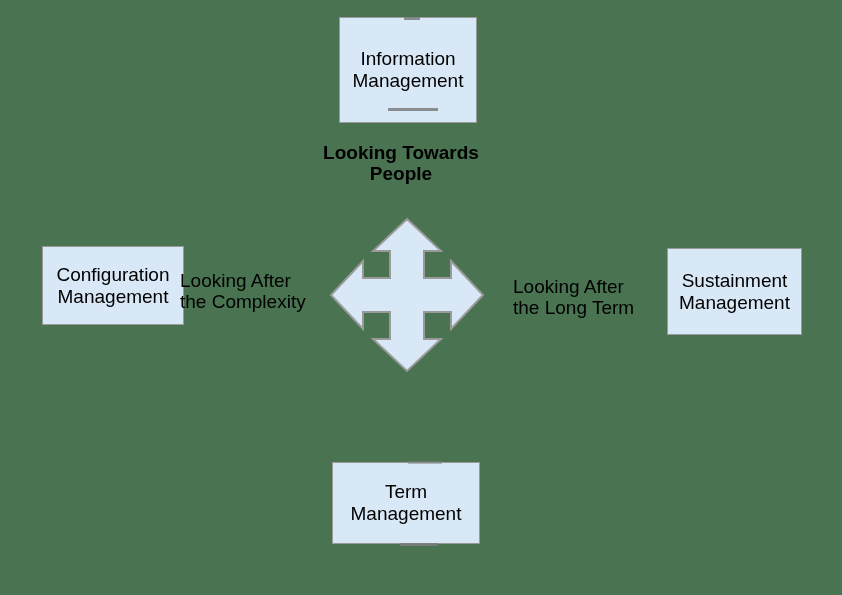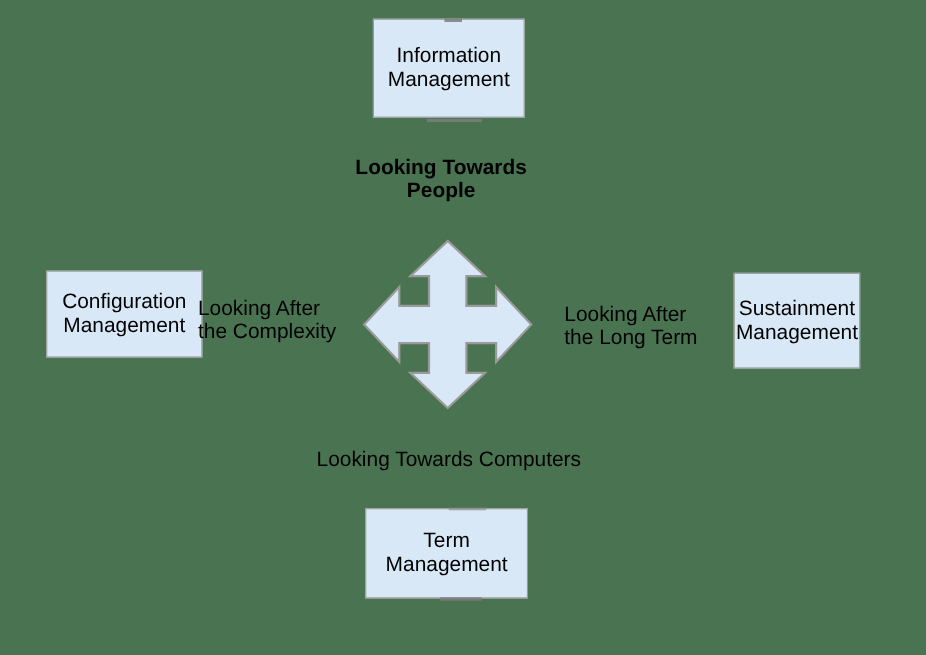--- a/index.html
+++ b/index.html
@@ -29,23 +29,23 @@
     border: 1px solid var(--node-border);
     display: flex;
     align-items: center;
     justify-content: center;
     text-align: center;
     font-size: 19px;
     line-height: 22px;
     white-space: pre-line;
     color: var(--text);
   }
-  .node-top    { left: 339px; top: 17px;  width: 138px; height: 90px; }
+  .node-top    { left: 339px; top: 17px;  width: 138px; height: 106px; }
   .node-left   { left: 20px;  top: 246px; width: 142px; height: 79px; margin-left: 22px; }
-  .node-right  { left: 667px; top: 248px; width: 115px; height: 87px; }
+  .node-right  { left: 667px; top: 248px; width: 135px; height: 87px; }
   .node-bottom { left: 332px; top: 462px; width: 148px; height: 82px; }
 
   .axis-label {
     position: absolute;
     font-size: 19px;
     line-height: 21px;
     white-space: pre-line;
     color: var(--text);
   }
   .label-top    { left: 300px; top: 142px; width: 202px; text-align: center; font-weight: bold; }
@@ -97,21 +97,20 @@
 
   <div class="axis-label label-top">Looking Towards
 People</div>
 
   <div class="axis-label label-left">Looking After
 the Complexity</div>
 
   <div class="axis-label label-right">Looking After
 the Long Term</div>
 
-  <div class="axis-label label-bottom">Looking Towards Computers</div>
 
   <svg class="move-arrow" viewBox="-78 -78 156 156" xmlns="http://www.w3.org/2000/svg">
     <path d="M 0,-76
              L 34,-44 L 17,-44 L 17,-17
              L 44,-17 L 44,-34 L 76,0 L 44,34 L 44,17
              L 17,17 L 17,44 L 34,44 L 0,76 L -34,44 L -17,44
              L -17,17 L -44,17 L -44,34 L -76,0 L -44,-34 L -44,-17
              L -17,-17 L -17,-44 L -34,-44 Z"></path>
   </svg>
 

